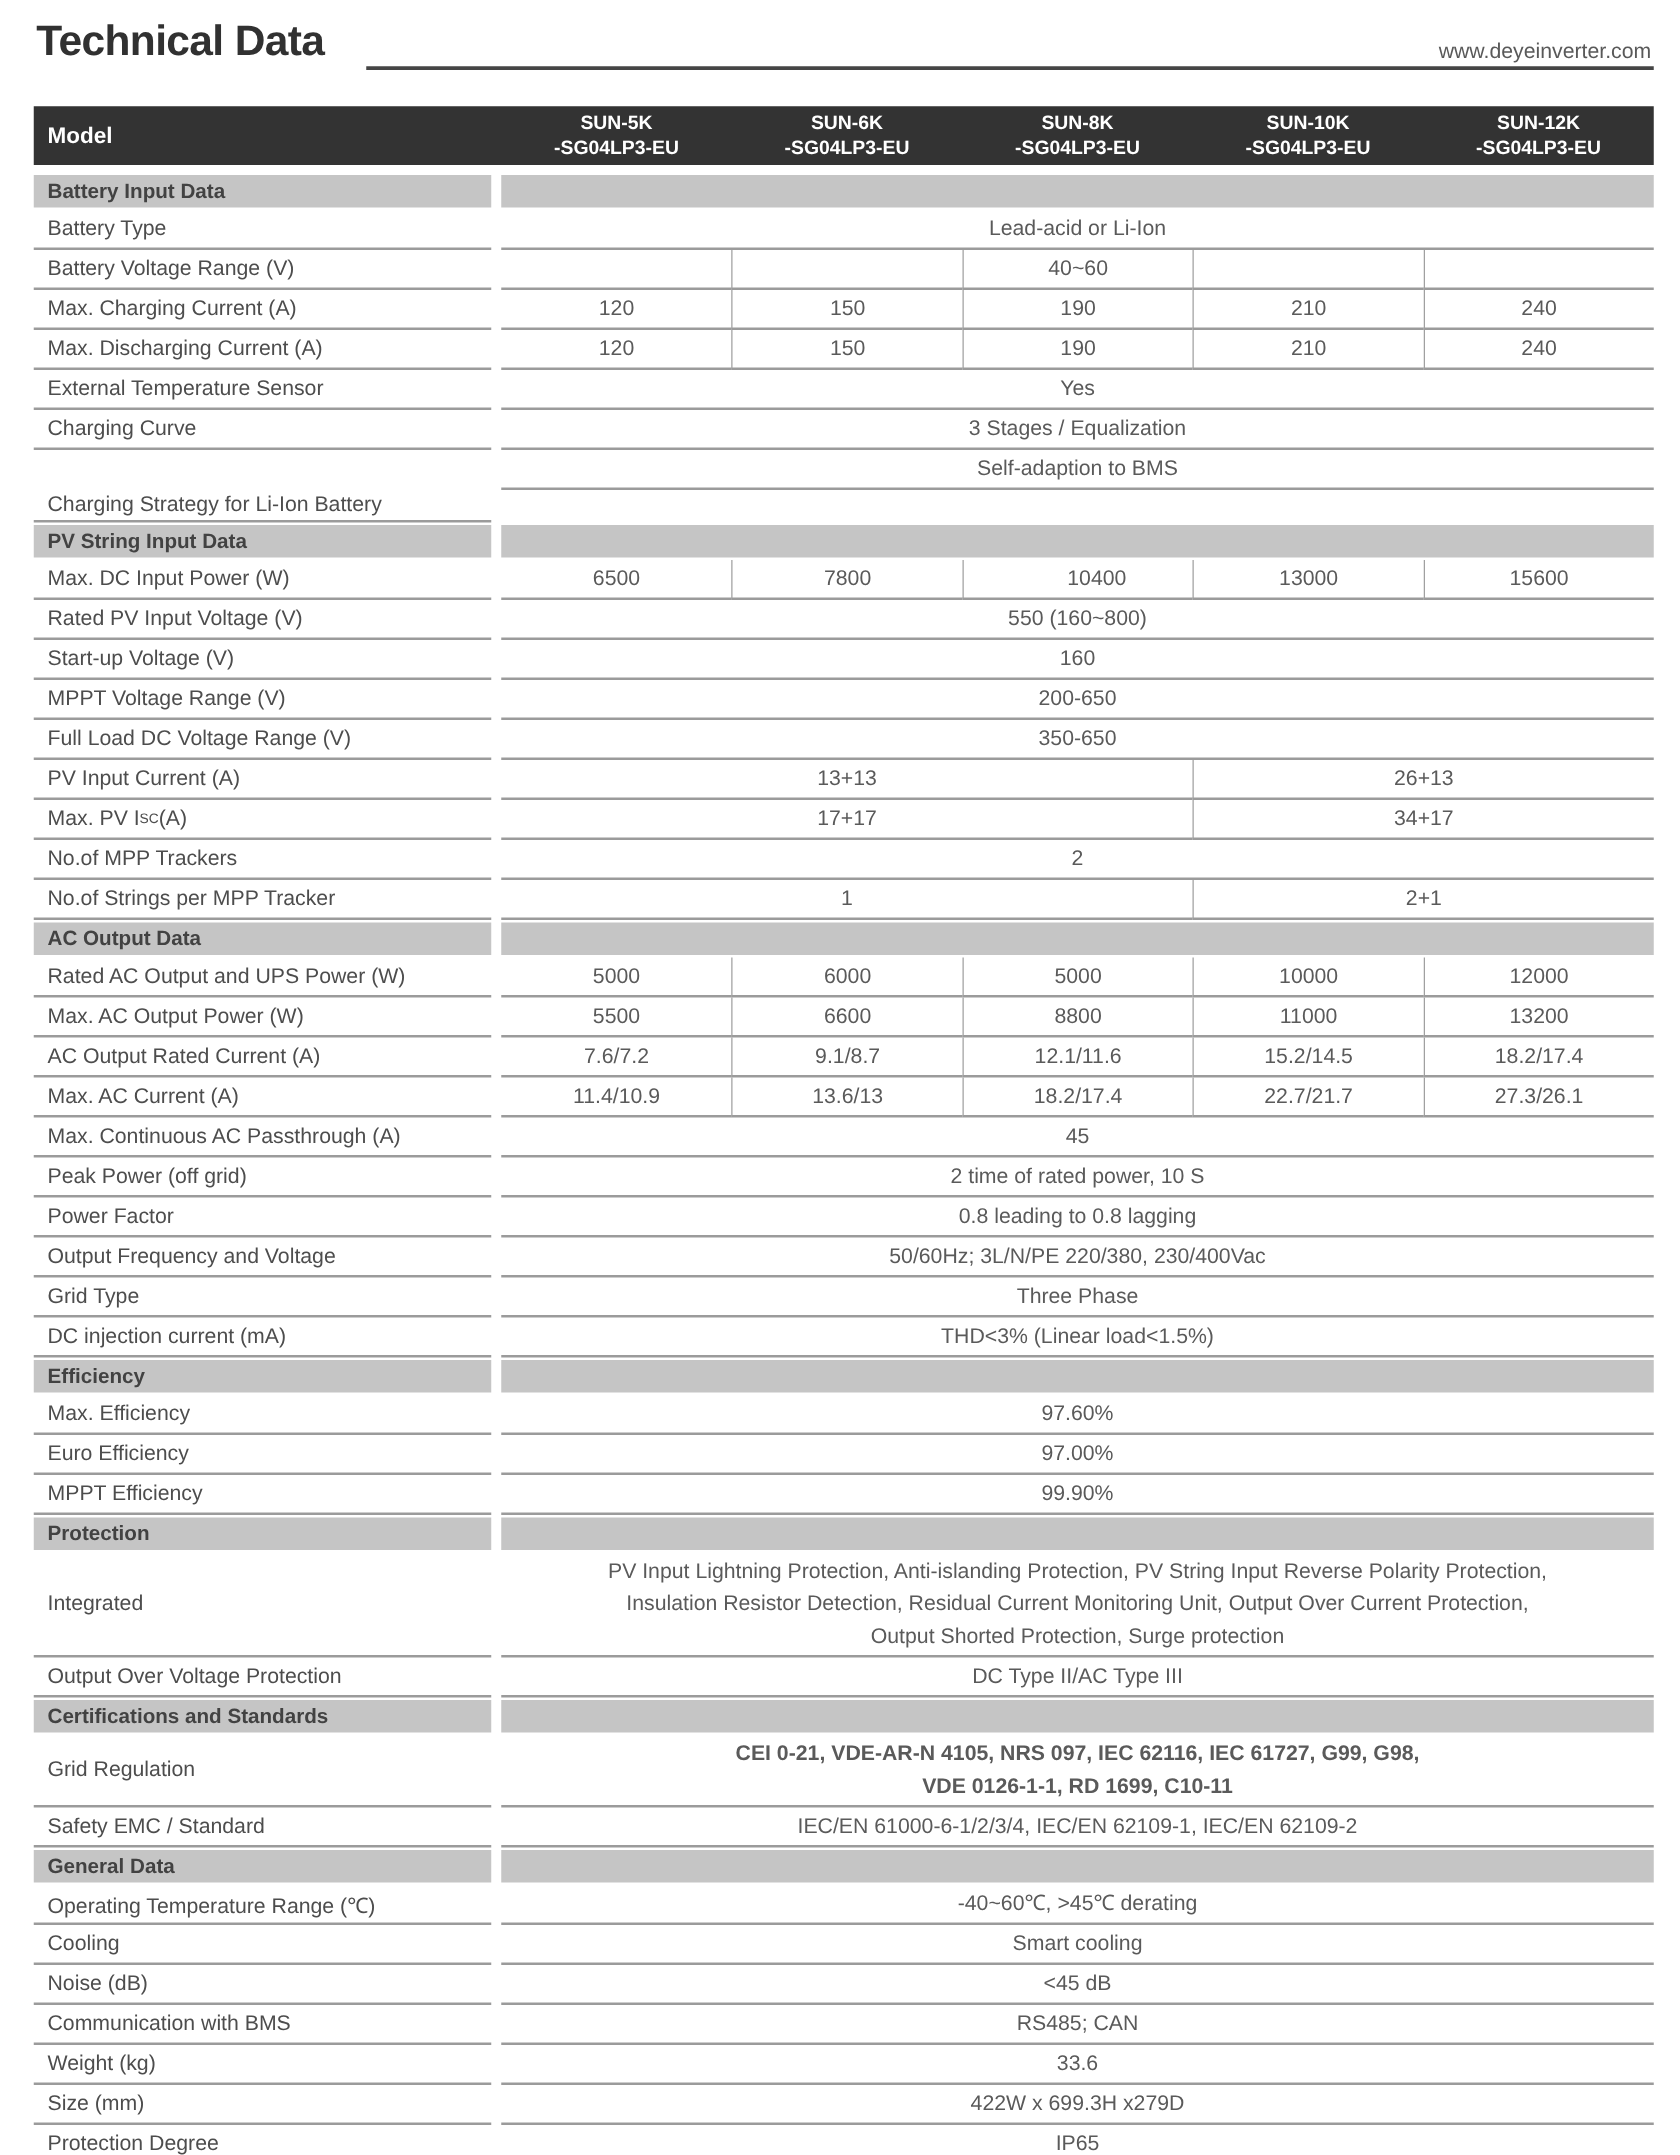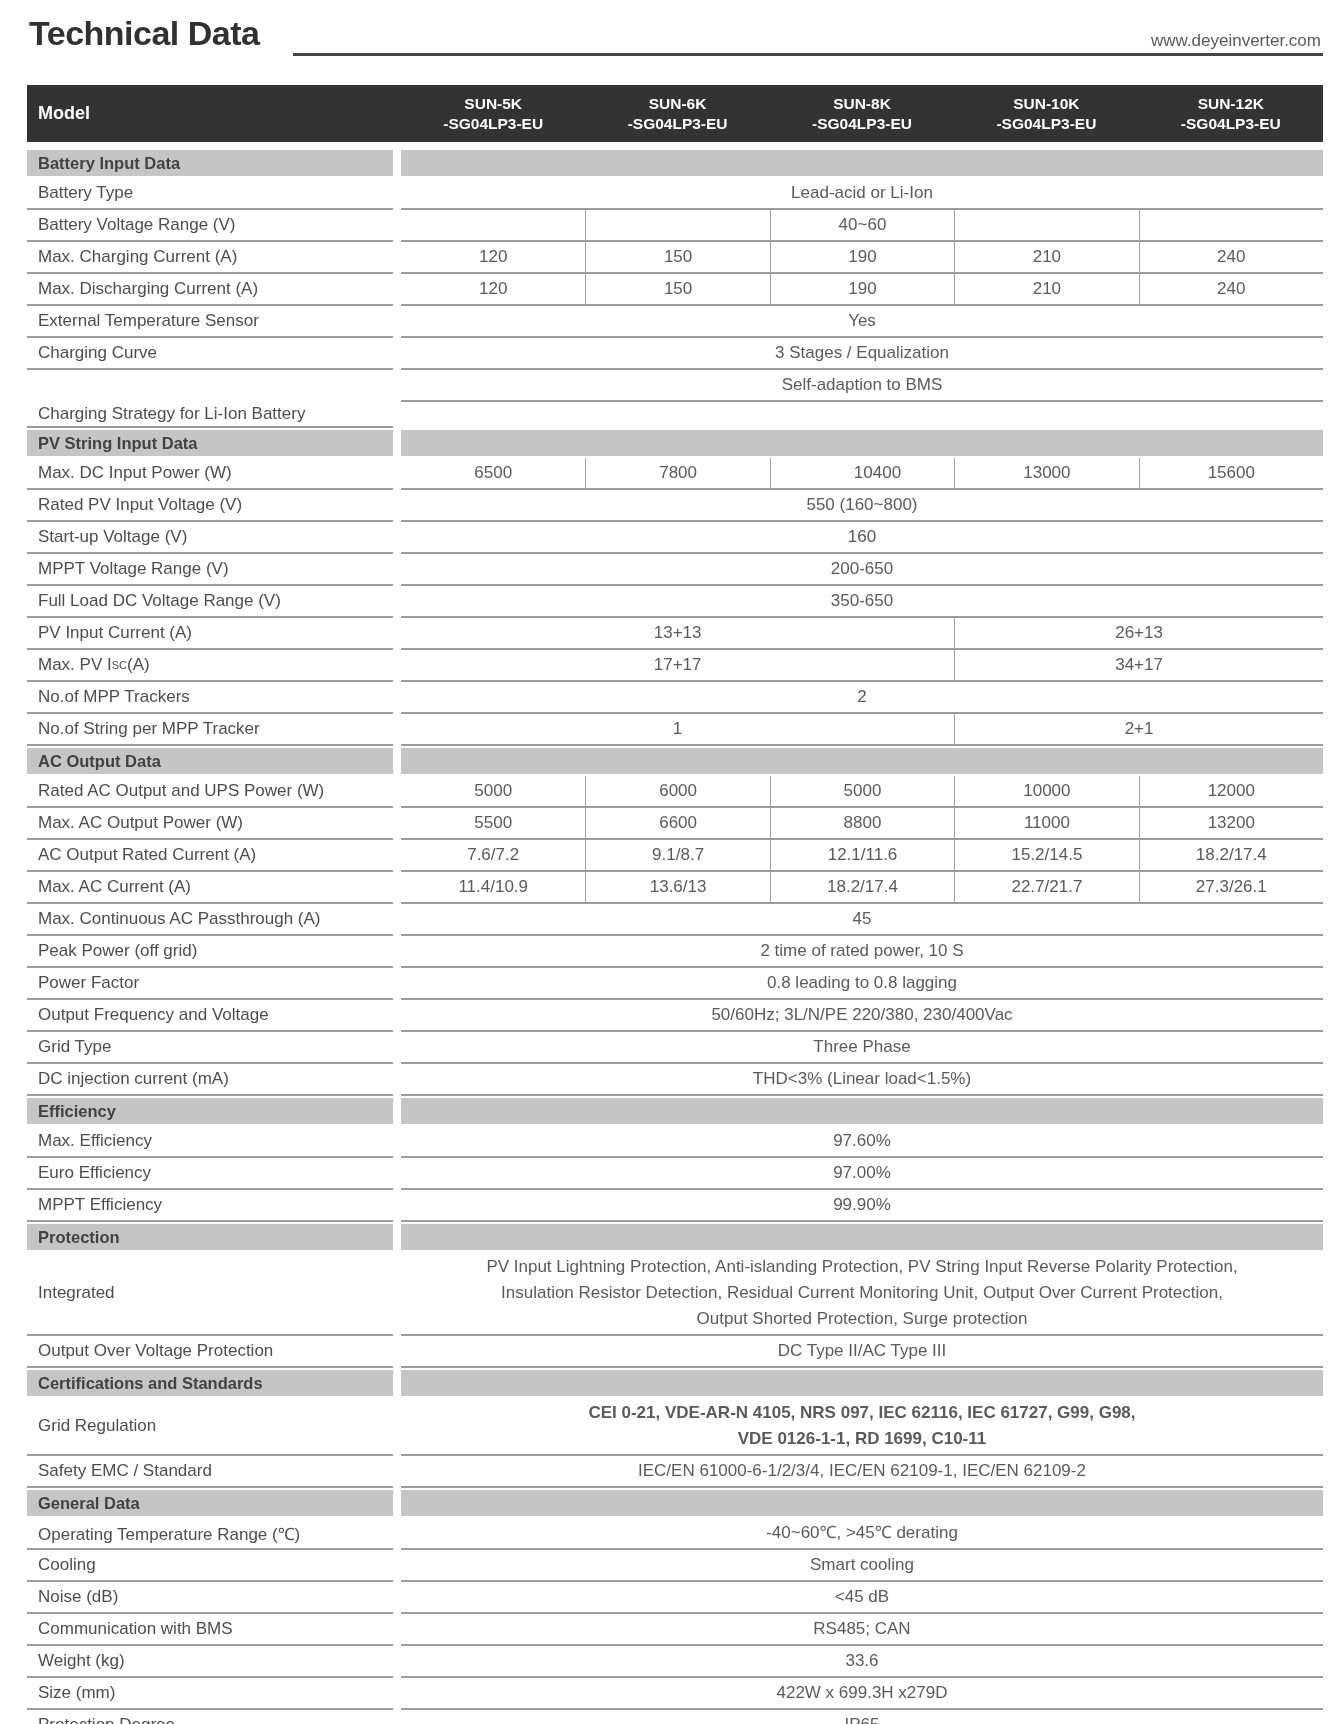--- a/index.html
+++ b/index.html
@@ -32,21 +32,21 @@
   .spec-table { position: absolute; left: 27px; top: 85px; width: 1296px; }
   .trow {
     display: grid;
     grid-template-columns: 366px 8px repeat(5, 1fr);
     align-items: stretch;
   }
 
   
   .model-bar {
     background: var(--header-bar, #333333);
-    height: 57px; margin-bottom: 8px;
+    height: 47px; margin-bottom: 8px;
     color: #ffffff;
   }
   .model-label {
     grid-column: 1 / span 2;
     align-self: center;
     padding-left: 11px;
     font-size: 18px; font-weight: bold;
   }
   .model-col {
     display: flex; flex-direction: column;
@@ -206,21 +206,21 @@
       <div class="trow data-row">
         <div class="cell label-cell">Max. PV I<sub>SC</sub> (A)</div>
         <div class="cell value-cell" style="grid-column: 3 / span 3;">17+17</div>
         <div class="cell value-cell vdiv" style="grid-column: 6 / span 2;">34+17</div>
       </div>
       <div class="trow data-row">
         <div class="cell label-cell">No.of MPP Trackers</div>
         <div class="cell value-cell" style="grid-column: 3 / span 5;">2</div>
       </div>
       <div class="trow data-row">
-        <div class="cell label-cell">No.of String per MPP Tracker</div>
+        <div class="cell label-cell">No.of Strings per MPP Tracker</div>
         <div class="cell value-cell" style="grid-column: 3 / span 3;">1</div>
         <div class="cell value-cell vdiv" style="grid-column: 6 / span 2;">2+1</div>
       </div>
       <div class="trow section-row">
         <div class="section-label">AC Output Data</div>
         <div class="section-fill"></div>
       </div>
       <div class="trow data-row">
         <div class="cell label-cell">Rated AC Output and UPS Power (W)</div>
         <div class="cell value-cell" style="grid-column: 3 / span 1;">5000</div>

